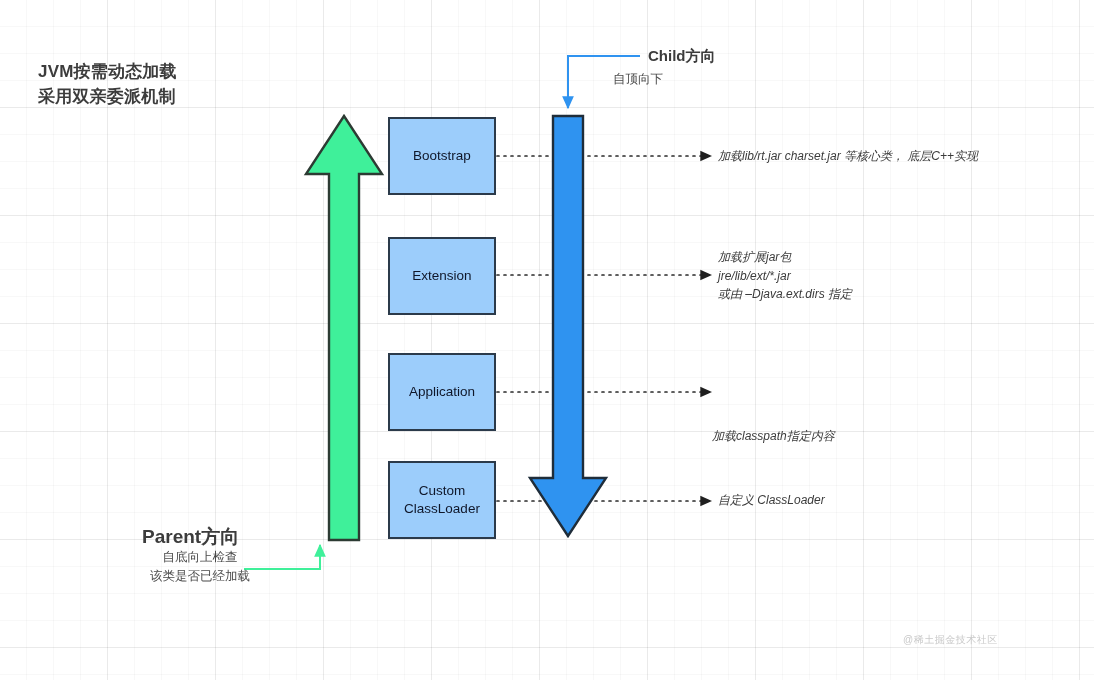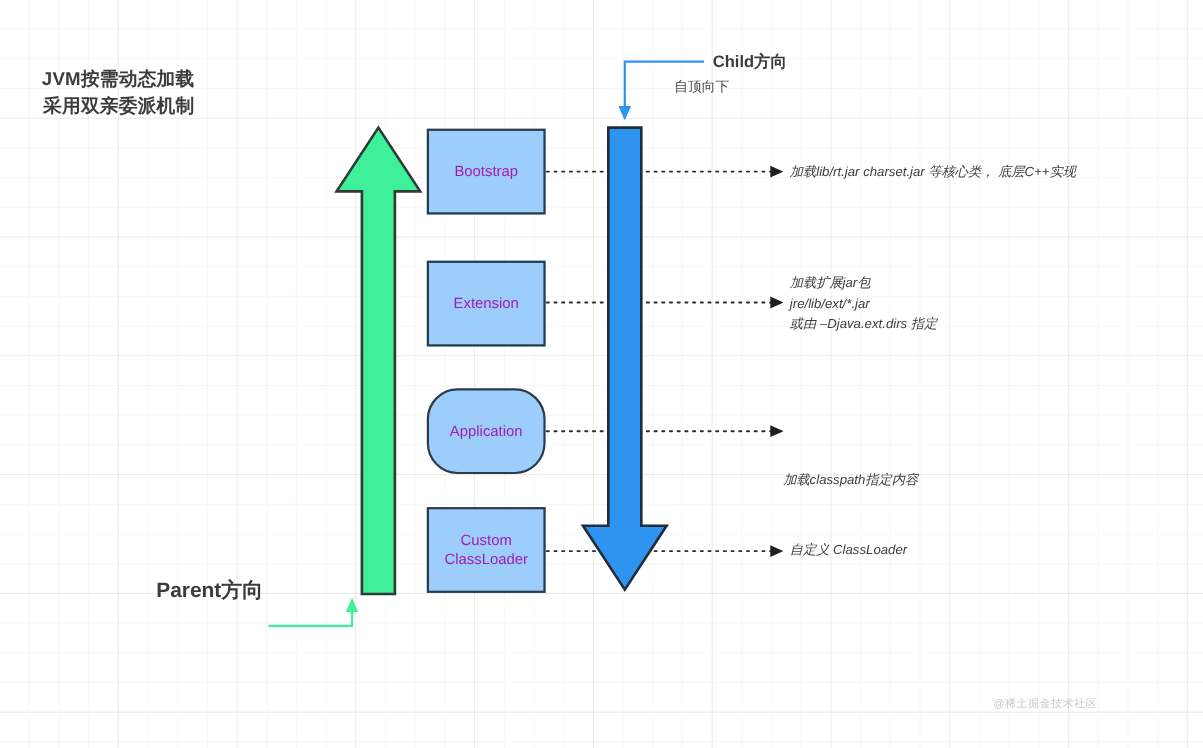--- a/index.html
+++ b/index.html
@@ -32,42 +32,41 @@
 
   
   #title-block {
     left: 38px;
     top: 60px;
     font-size: 17px;
     font-weight: 700;
     color: #3c3c3c;
     line-height: 1.45;
     letter-spacing: 0.2px;
-    text-align: right;
   }
 
   
   .loader-box {
     width: 108px;
     height: 78px;
     background: #9ccdfb;
     border: 2px solid #2b3a4a;
     box-sizing: border-box;
     display: flex;
     align-items: center;
     justify-content: center;
     text-align: center;
     font-size: 13.5px;
-    color: #a21caf;
+    color: #0f172a;
     line-height: 1.35;
     left: 388px;
   }
   #box-bootstrap   { top: 117px; }
   #box-extension   { top: 237px; }
-  #box-application { top: 353px; border-radius: 28px; }
+  #box-application { top: 353px; }
   #box-custom      { top: 461px; }
 
   
   #blue-arrow { left: 520px; top: 112px; }
   
   #green-arrow { left: 296px; top: 112px; }
 
   
   .svg-layer { left: 0; top: 0; width: 1094px; height: 680px; pointer-events: none; }
 
@@ -195,20 +194,24 @@
       <span>ClassLoader</span>
     </span>
   </div>
 
   <div id="child-label" class="abs">Child方向</div>
   <div id="child-sub" class="abs">
     <div>自顶向下</div>
   </div>
 
   <div id="parent-label" class="abs">Parent方向</div>
+  <div id="parent-sub" class="abs">
+    <div>自底向上检查</div>
+    <div>该类是否已经加载</div>
+  </div>
 
   <div id="annot-bootstrap" class="abs annot">
     <div>加载lib/rt.jar charset.jar 等核心类， 底层C++实现</div>
   </div>
 
   <div id="annot-extension" class="abs annot">
     <div>加载扩展jar包</div>
     <div>jre/lib/ext/*.jar</div>
     <div>或由 –Djava.ext.dirs 指定</div>
   </div>

